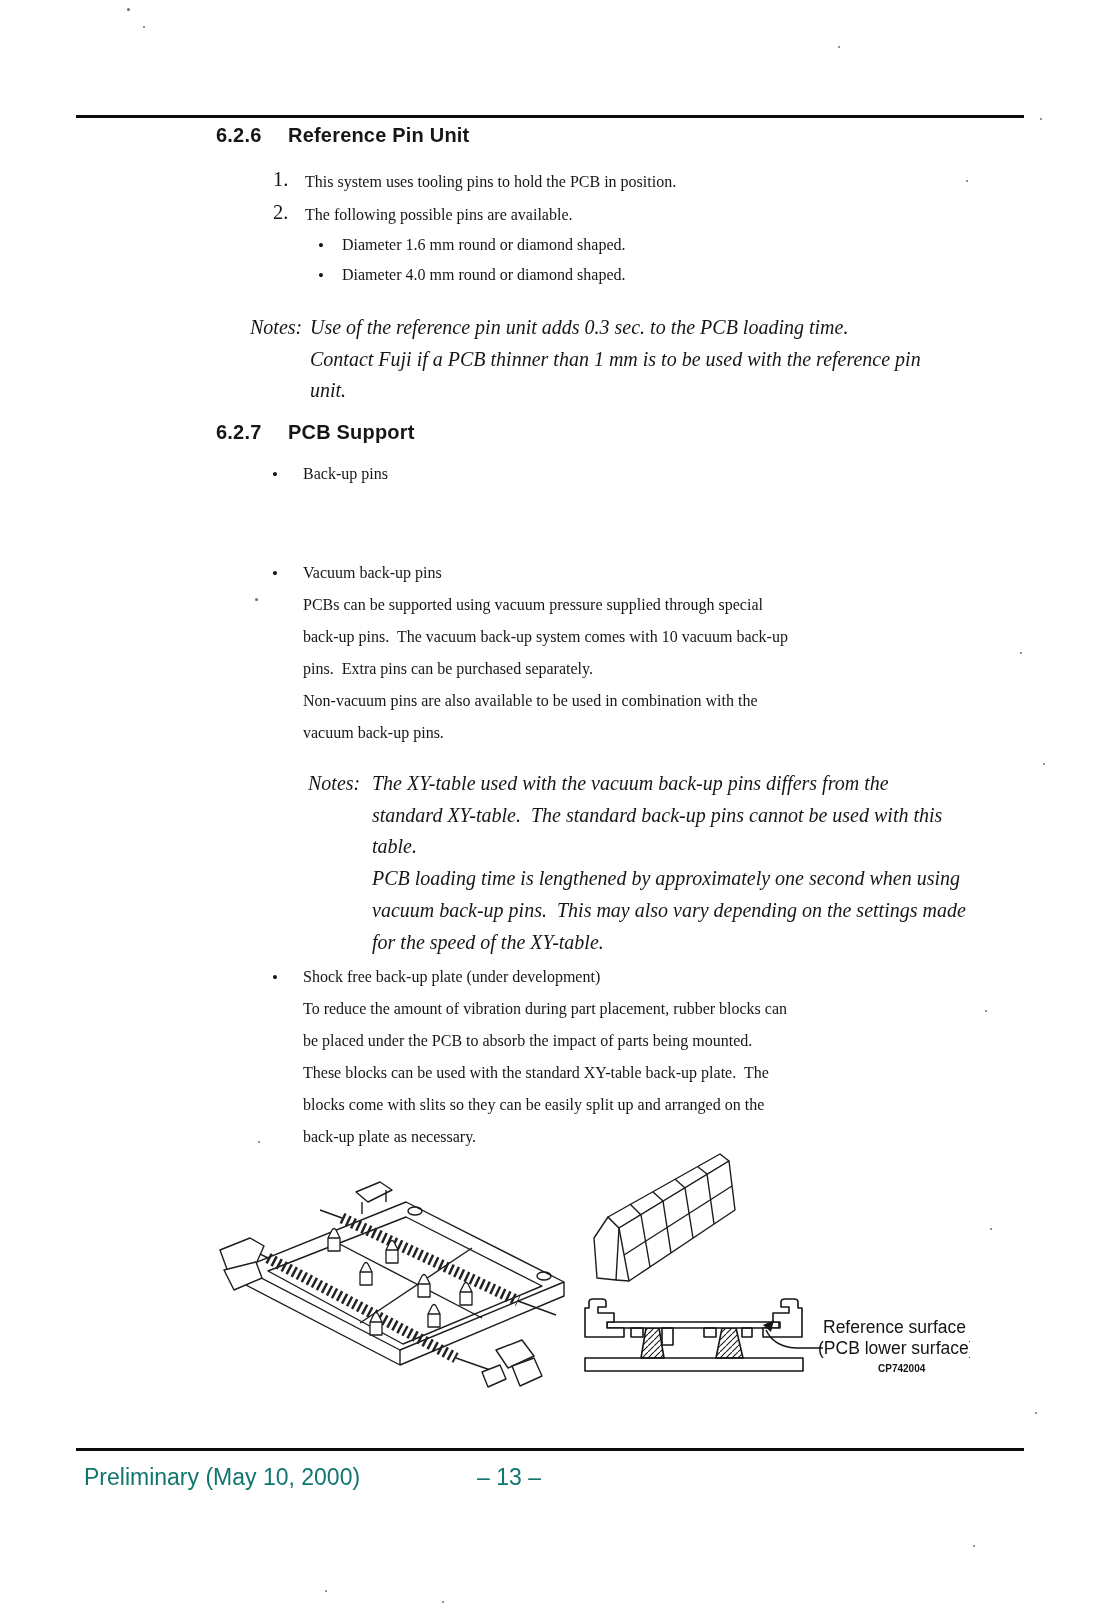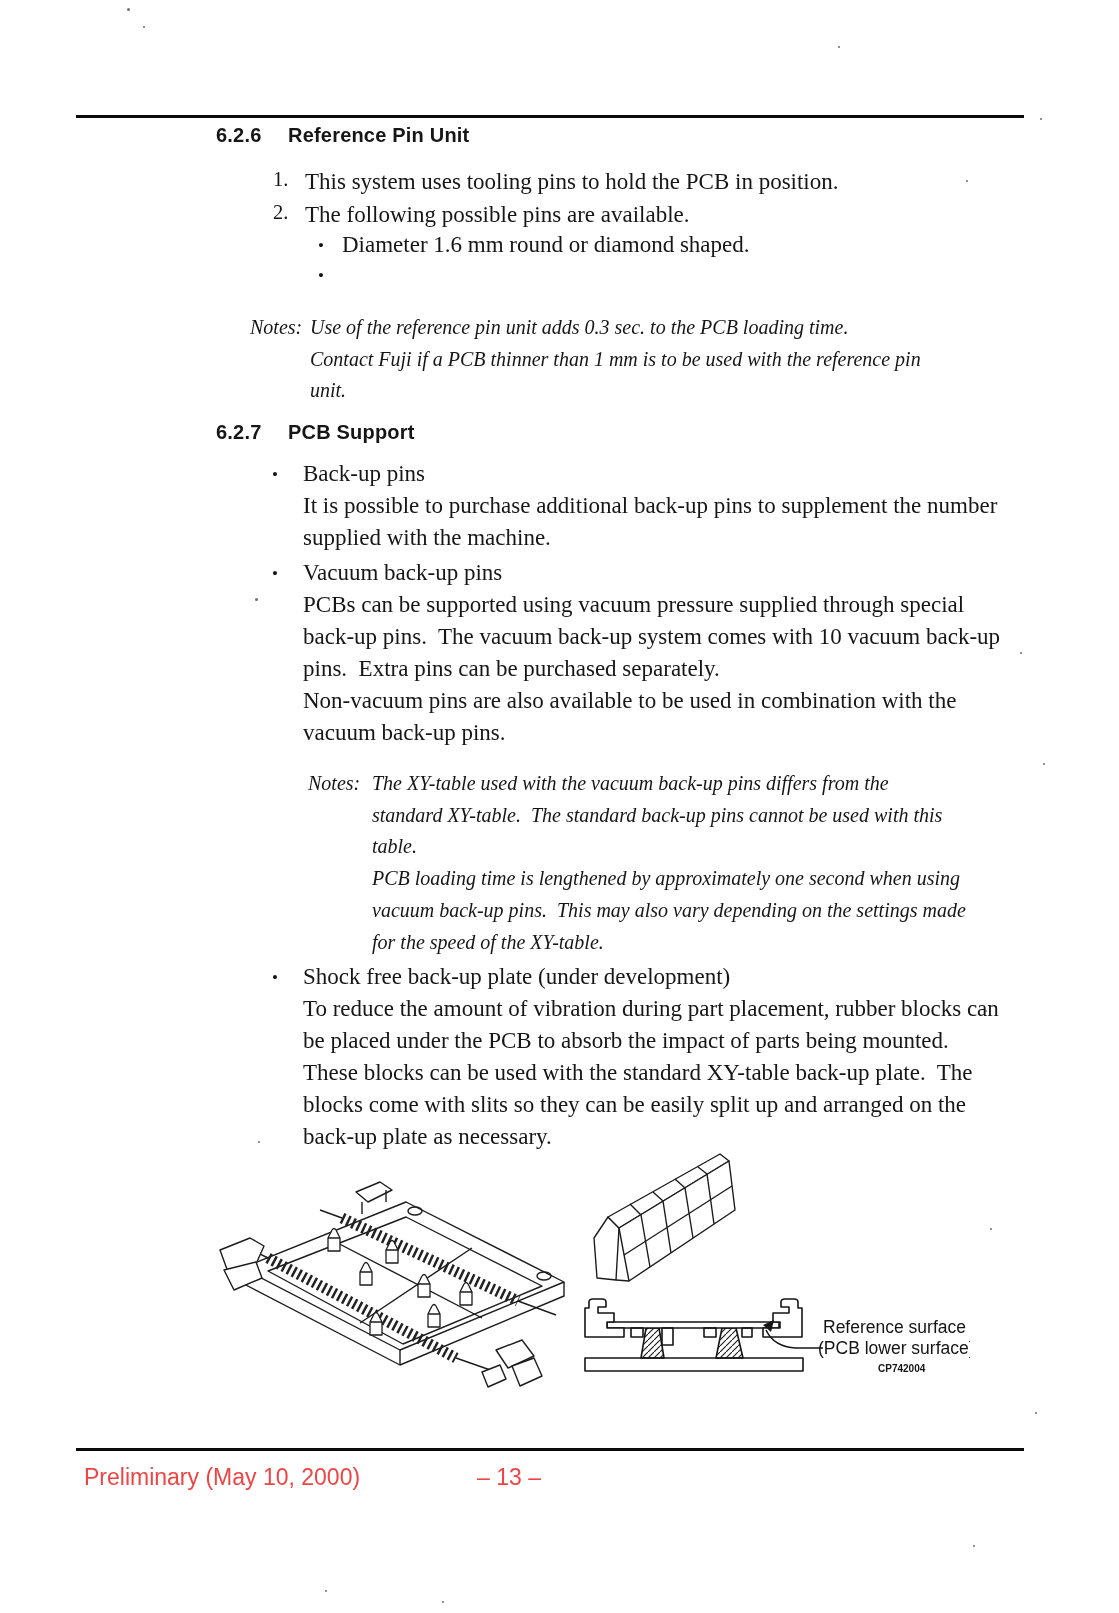--- a/index.html
+++ b/index.html
@@ -2,26 +2,26 @@
 <html><head>
 <meta charset="utf-8">
 <style>
   html,body{margin:0;padding:0;background:#e8e8e8;}
   .page{position:relative;width:1119px;height:1613px;background:#ffffff;overflow:hidden;
         font-family:"Liberation Serif",serif;color:#161616;}
   .abs{position:absolute;}
   .rule{background:#0b0b0b;height:3px;}
   .h{font-family:"Liberation Sans",sans-serif;font-weight:700;font-size:20px;letter-spacing:.2px;}
   .h .num{display:inline-block;width:72px;margin-left:16px;}
-  .body{font-size:23px;line-height:32px;}
+  .body{font-size:16px;line-height:32px;}
   .pre{white-space:pre-wrap;}
   .notes{font-style:italic;font-size:20px;line-height:31.7px;}
   .marker{font-size:20.5px;}
   .bullet-glyph{font-size:17px;line-height:32px;}
-  .footer-text{font-family:"Liberation Sans",sans-serif;font-size:23px;color:#ef4444;}
+  .footer-text{font-family:"Liberation Sans",sans-serif;font-size:23px;color:#0f766e;}
   .speck{position:absolute;background:#3d3d3d;border-radius:50%;opacity:.75;}
   svg text{font-family:"Liberation Sans",sans-serif;fill:#141414;}
 </style>
 </head>
 <body>
 
 <div class="page">
 
   <div class="abs rule" style="left:76px;top:115px;width:948px;"></div>
 
@@ -32,34 +32,33 @@
   <div class="abs marker" style="left:273px;top:168px;">1.</div>
   <div class="abs body" style="left:305px;top:166px;">This system uses tooling pins to hold the PCB in position.</div>
 
   <div class="abs marker" style="left:273px;top:201px;">2.</div>
   <div class="abs body" style="left:305px;top:199px;">The following possible pins are available.</div>
 
   <div class="abs bullet-glyph" style="left:318px;top:230px;">•</div>
   <div class="abs body" style="left:342px;top:229px;">Diameter 1.6 mm round or diamond shaped.</div>
 
   <div class="abs bullet-glyph" style="left:318px;top:260px;">•</div>
+  <div class="abs body" style="left:342px;top:259px;">Diameter 4.0 mm round or diamond shaped.</div>
 
   <div class="abs notes" style="left:250px;top:312px;">Notes:</div>
   <div class="abs notes pre" style="left:310px;top:312px;">Use of the reference pin unit adds 0.3 sec. to the PCB loading time.
 Contact Fuji if a PCB thinner than 1 mm is to be used with the reference pin
 unit.</div>
 
   <div class="abs h" style="left:200px;top:421px;">
     <span class="num">6.2.7</span><span>PCB Support</span>
   </div>
 
   <div class="abs bullet-glyph" style="left:272px;top:459px;">•</div>
   <div class="abs body" style="left:303px;top:458px;">Back-up pins</div>
-  <div class="abs body pre" style="left:303px;top:490px;">It is possible to purchase additional back-up pins to supplement the number
-supplied with the machine.</div>
 
   <div class="abs bullet-glyph" style="left:272px;top:558px;">•</div>
   <div class="abs body" style="left:303px;top:557px;">Vacuum back-up pins</div>
   <div class="abs body pre" style="left:303px;top:589px;">PCBs can be supported using vacuum pressure supplied through special
 back-up pins.  The vacuum back-up system comes with 10 vacuum back-up
 pins.  Extra pins can be purchased separately.
 Non-vacuum pins are also available to be used in combination with the
 vacuum back-up pins.</div>
 
   <div class="abs notes" style="left:308px;top:768px;">Notes:</div>

